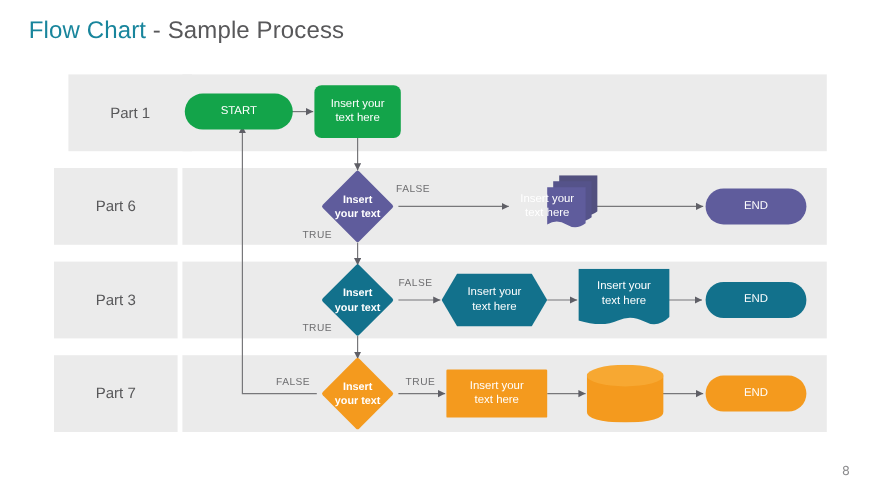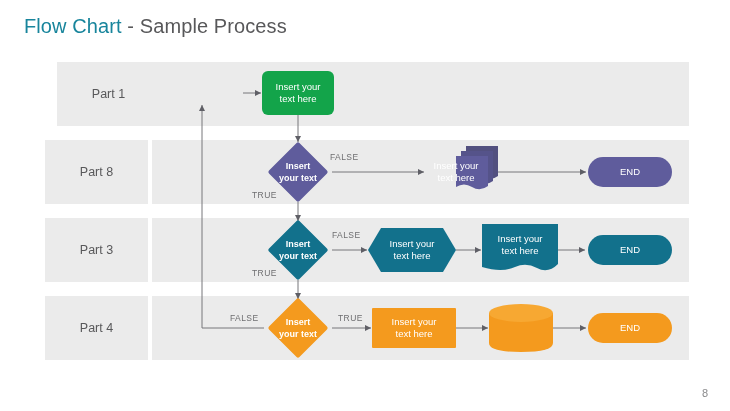--- a/index.html
+++ b/index.html
@@ -69,31 +69,31 @@
   <div class="title">
     <span class="t-a">Flow Chart</span><span class="t-b"> - Sample Process</span>
   </div>
 
   <div class="band-label" style="left:45px;top:62px;width:103px;height:64px;margin-left:12px;">
     <span>Part 1</span>
   </div>
   <div class="band" style="left:152px;top:62px;width:537px;height:64px;"></div>
 
   <div class="band-label" style="left:45px;top:140px;width:103px;height:64px;">
-    <span>Part 8</span>
+    <span>Part 6</span>
   </div>
   <div class="band" style="left:152px;top:140px;width:537px;height:64px;"></div>
 
   <div class="band-label" style="left:45px;top:218px;width:103px;height:64px;text-align:right;">
     <span>Part  3</span>
   </div>
   <div class="band" style="left:152px;top:218px;width:537px;height:64px;"></div>
 
   <div class="band-label" style="left:45px;top:296px;width:103px;height:64px;">
-    <span>Part 4</span>
+    <span>Part 7</span>
   </div>
   <div class="band" style="left:152px;top:296px;width:537px;height:64px;"></div>
 
   <svg id="wires" viewBox="0 0 730 411">
     <defs>
       <marker id="ar" markerWidth="7" markerHeight="7" refX="6" refY="3" orient="auto">
         <path d="M0,0 L6,3 L0,6 z" fill="#5f5f66"></path>
       </marker>
     </defs>
     <g stroke="#77777a" stroke-width="1" fill="none" marker-end="url(#ar)">
@@ -119,20 +119,23 @@
       <path d="M332,328 L371,328"></path>
 
       <path d="M456,328 L488,328"></path>
 
       <path d="M552,328 L586,328"></path>
 
       <path d="M264,328 L202,328 L202,105"></path>
     </g>
   </svg>
 
+  <div class="shape pill" style="left:154px;top:78px;width:90px;height:30px;background:#13a44a;">
+    <div class="lbl">START</div>
+  </div>
 
   <div class="shape rrect" style="left:262px;top:71px;width:72px;height:44px;background:#13a44a;">
     <div class="lbl">Insert your
 text here</div>
   </div>
 
   <div class="diamond" style="left:264px;top:142px;width:68px;height:60px;">
     <div class="dmd-bg" style="width:43px;height:43px;background:#5f5c9c;"></div>
     <div class="lbl">Insert
 your text</div>

